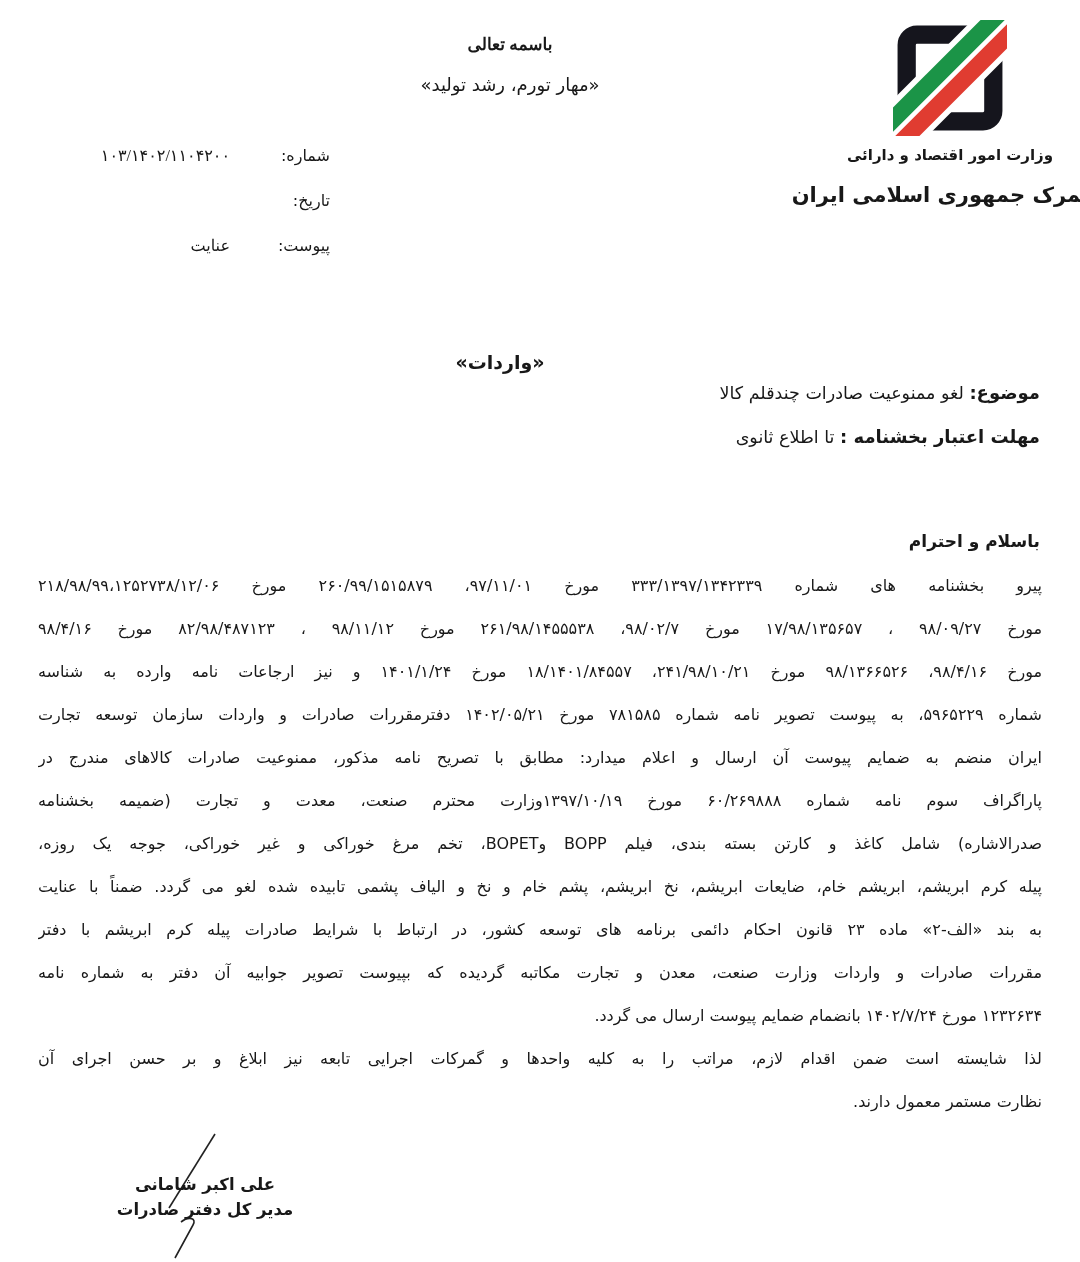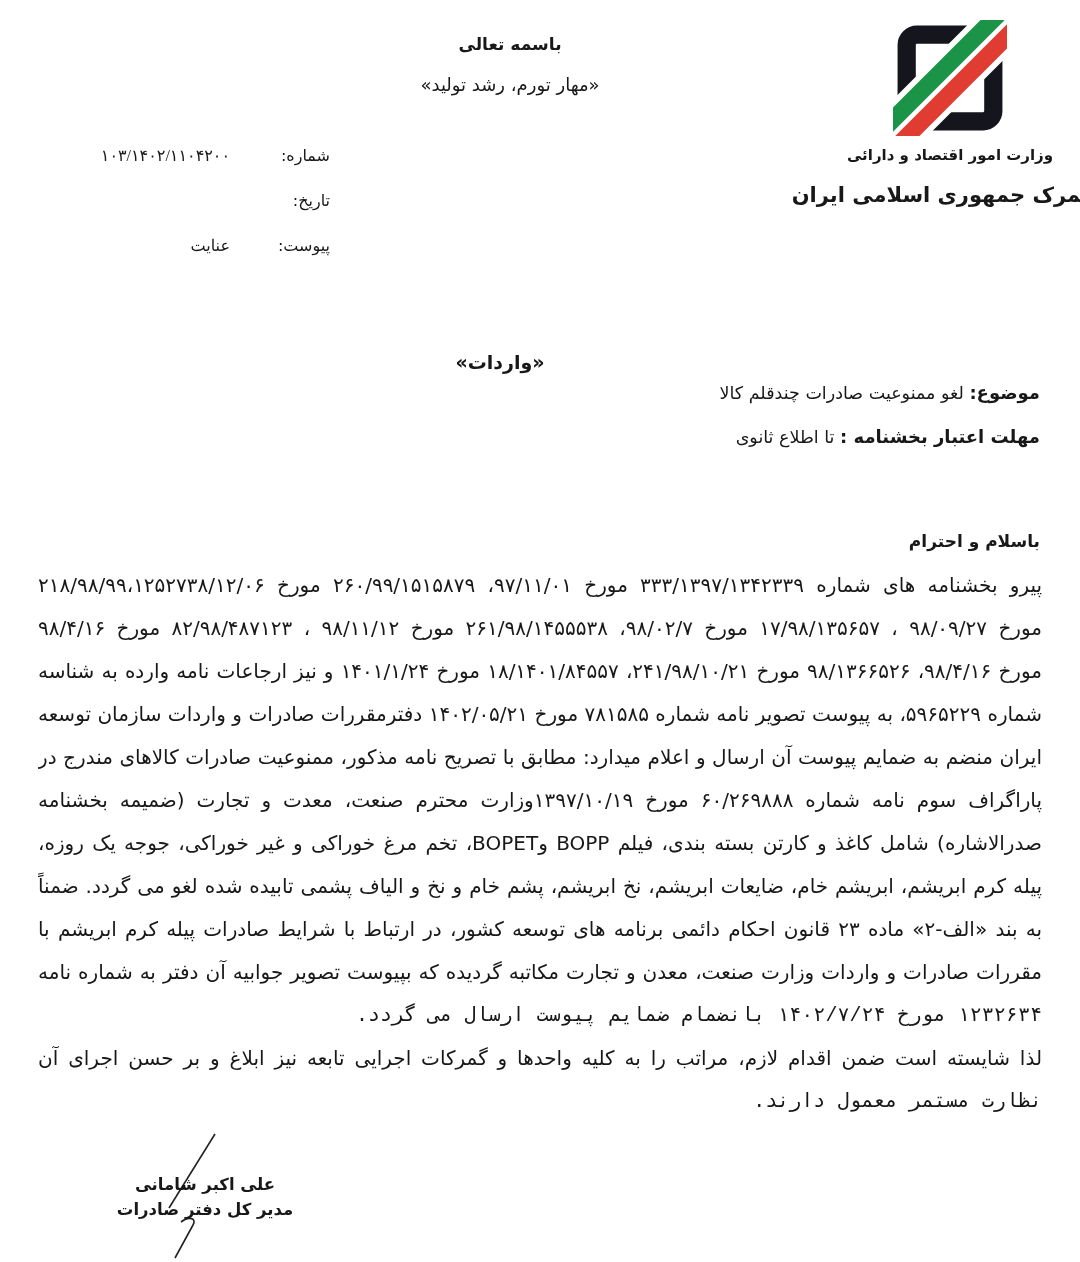--- a/index.html
+++ b/index.html
@@ -9,45 +9,45 @@
     margin:0 auto;
     background:#ffffff;
     font-family:"DejaVu Sans",sans-serif;
     color:#181818;
     direction:rtl;
     overflow:hidden;
   }
   .abs{position:absolute;}
 
   
-  .bismillah{top:34px;left:0;width:1020px;text-align:center;font-size:17px;font-weight:bold;}
+  .bismillah{top:34px;left:0;width:1020px;text-align:center;font-size:17px;font-weight:bold;font-family:Liberation Serif, serif;}
   .slogan{top:74px;left:0;width:1020px;text-align:center;font-size:18px;}
   .logo{top:20px;left:893px;width:114px;height:116px;}
   .ministry{top:146px;left:795px;width:310px;text-align:center;font-size:15px;font-weight:bold;}
   .org{top:183px;left:780px;width:325px;text-align:center;font-size:21px;font-weight:bold;}
 
   
   .meta{top:140px;left:62px;width:268px;font-size:16px;}
   .meta .row{display:flex;height:45px;line-height:32px;direction:rtl;}
   .meta .lbl{width:78px;text-align:right;}
   .meta .val{flex:1;text-align:right;padding-right:22px;font-family:Liberation Serif, serif;}
 
   
   .title{top:351px;left:0;width:1000px;text-align:center;font-size:19px;font-weight:bold;}
   .info{top:381px;right:40px;width:1000px;font-size:17.5px;}
   .info .irow{height:44px;line-height:24px;text-align:right;}
   .info .ilbl{font-weight:bold;font-size:18px;}
 
   .salutation{top:531px;right:40px;width:1000px;font-size:17px;font-weight:bold;text-align:right;}
 
   
-  .body{top:564px;right:38px;width:1004px;font-size:20px;}
+  .body{top:564px;right:38px;width:1004px;font-size:16px;}
   .body .line{height:43px;line-height:43px;white-space:nowrap;}
   .body .line.justify{text-align:justify;text-align-last:justify;white-space:normal;overflow:hidden;}
-  .body .line.plain{text-align:right;font-family:Liberation Mono, monospace;}
+  .body .line.plain{text-align:right;}
 
   
   .sig{top:1128px;left:105px;width:220px;height:132px;}
   .sig .sig-svg{position:absolute;top:0;left:0;}
   .sig .sig-text{position:absolute;top:44px;left:0;width:200px;text-align:center;font-weight:bold;font-size:16.5px;line-height:25px;}
 </style>
 </head>
 <body>
 
 <div class="page">

